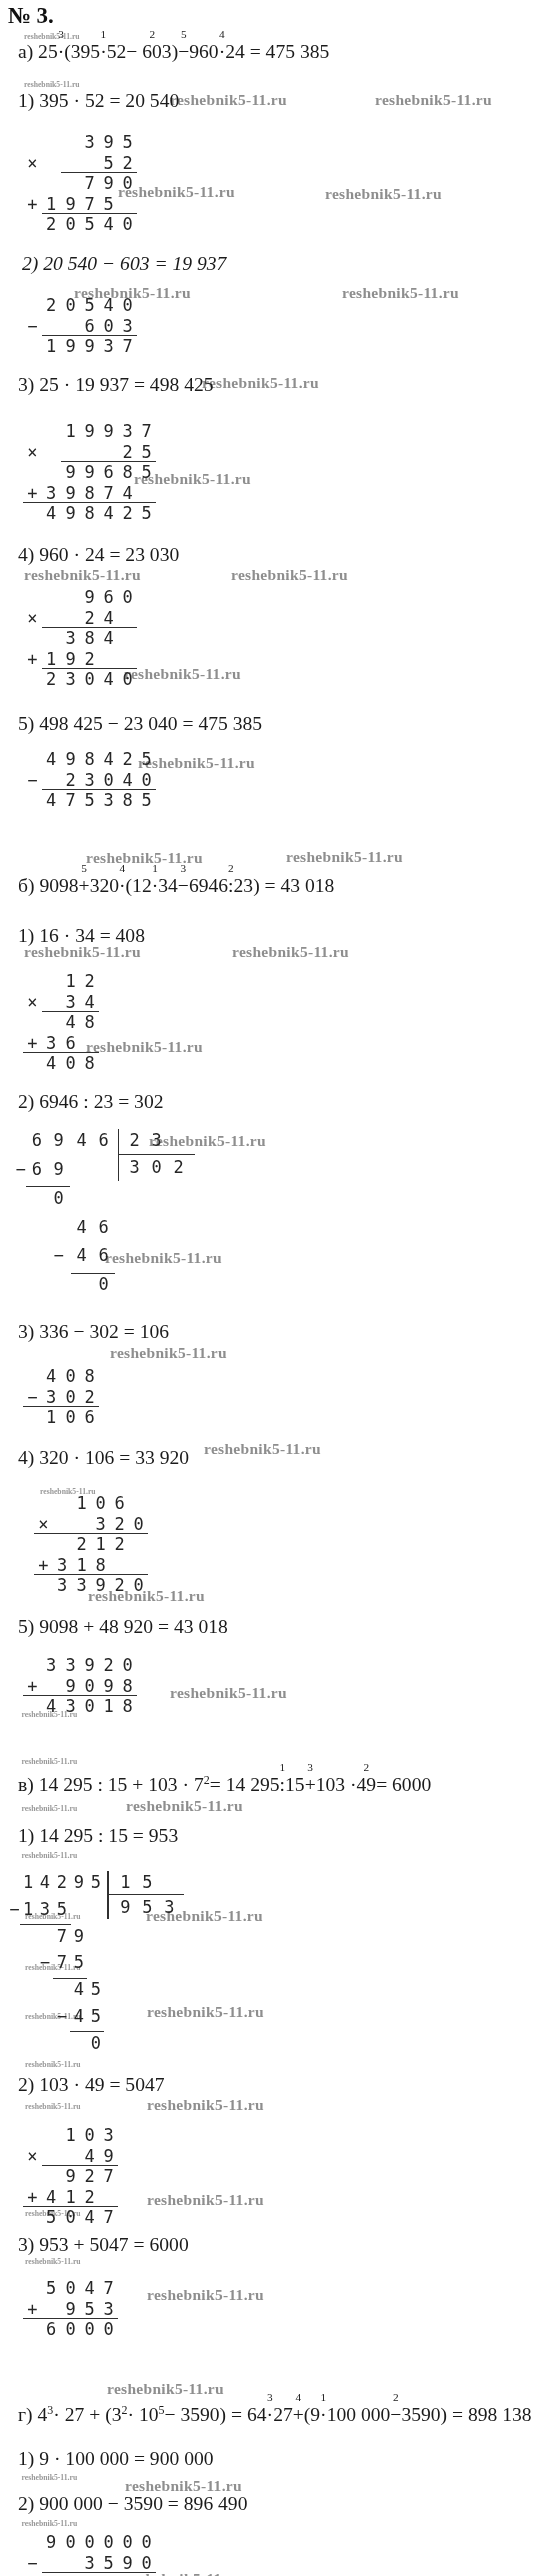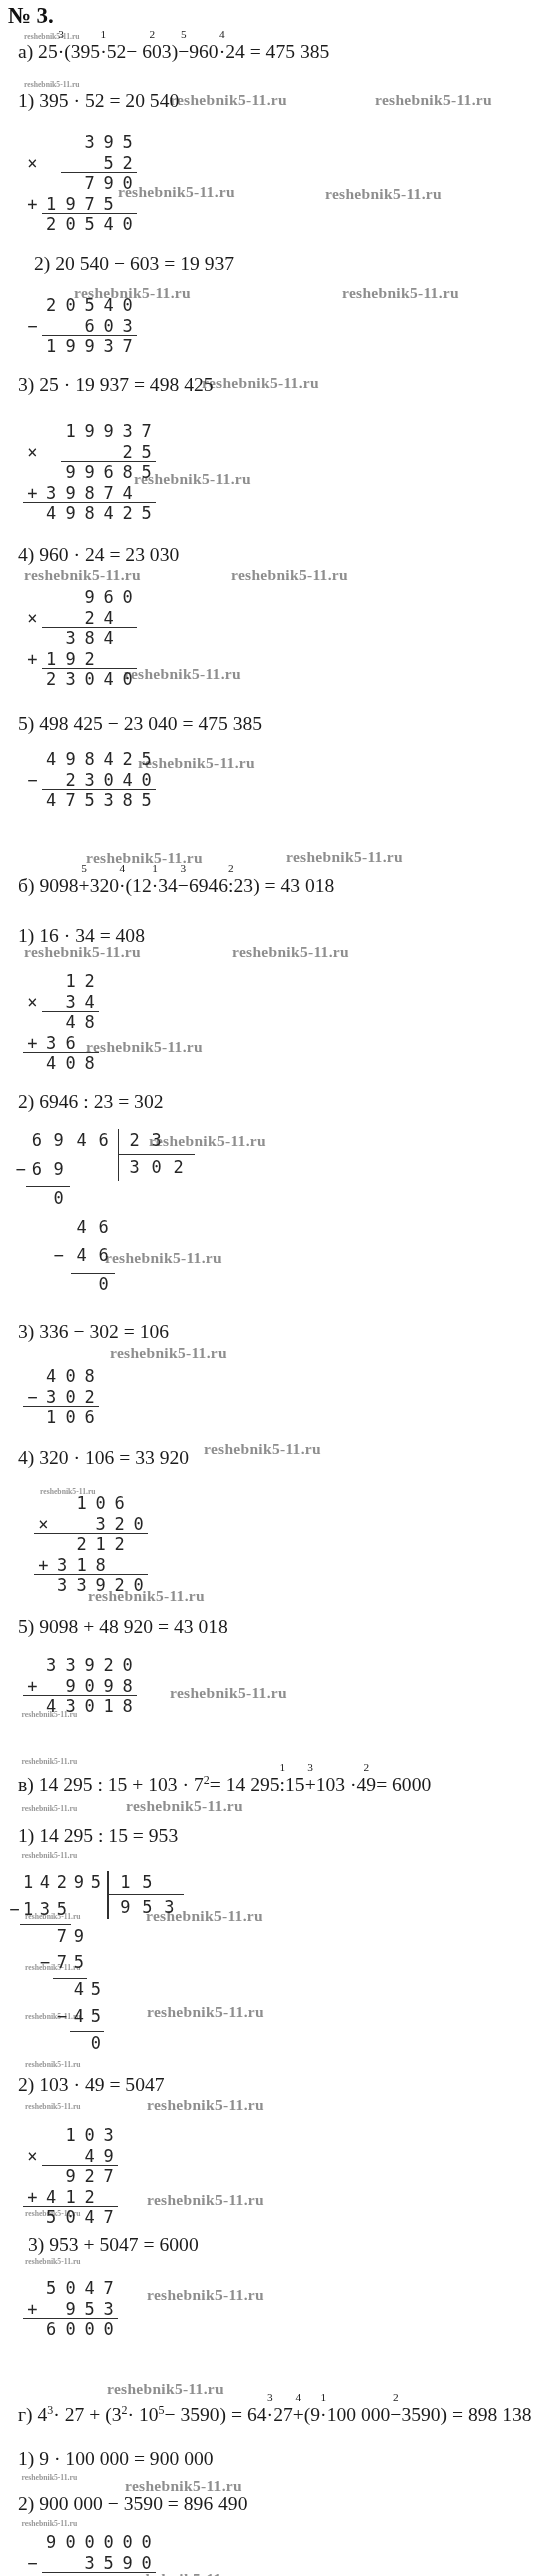--- a/index.html
+++ b/index.html
@@ -21,34 +21,34 @@
   .wm-small{font-size:7.7px;color:#989898;}
   .wm-large{font-size:15.5px;letter-spacing:0.3px;}
 </style>
 </head>
 <body>
 
 <div id="canvas">
   <div class="title">№ 3.</div>
 <div class="eqline" style="left: 18px; top: 41px;"><span class="seg">а) 25 </span><span class="seg">·<span class="mark">3</span></span><span class="seg"> (395 </span><span class="seg">·<span class="mark">1</span></span><span class="seg"> 52 </span><span class="seg">− 603)<span class="mark">2</span></span><span class="seg"> </span><span class="seg">−<span class="mark">5</span></span><span class="seg"> 960 </span><span class="seg">·<span class="mark">4</span></span><span class="seg"> 24 = 475 385</span></div>
     <div class="eqline" style="left: 18px; top: 90px;"><span class="seg">1) 395 · 52 = 20 540</span></div>
-    <div class="eqline" style="left: 34px; top: 253px;"><span class="seg">2) 20 540 − 603 = 19 937</span></div>
+    <div class="eqline" style="left: 22px; top: 253px; font-style: italic;"><span class="seg">2) 20 540 − 603 = 19 937</span></div>
     <div class="eqline" style="left: 18px; top: 374px;"><span class="seg">3) 25 · 19 937 = 498 425</span></div>
     <div class="eqline" style="left: 18px; top: 544px;"><span class="seg">4) 960 · 24 = 23 030</span></div>
     <div class="eqline" style="left: 18px; top: 713px;"><span class="seg">5) 498 425 − 23 040 = 475 385</span></div>
     <div class="eqline" style="left: 18px; top: 875px;"><span class="seg">б) 9098 </span><span class="seg">+<span class="mark">5</span></span><span class="seg"> 320 </span><span class="seg">·<span class="mark">4</span></span><span class="seg"> (12 </span><span class="seg">·<span class="mark">1</span></span><span class="seg"> 34 </span><span class="seg">−<span class="mark">3</span></span><span class="seg"> 6946 </span><span class="seg">:<span class="mark">2</span></span><span class="seg"> 23) = 43 018</span></div>
     <div class="eqline" style="left: 18px; top: 925px;"><span class="seg">1) 16 · 34 = 408</span></div>
     <div class="eqline" style="left: 18px; top: 1091px;"><span class="seg">2) 6946 : 23 = 302</span></div>
     <div class="eqline" style="left: 18px; top: 1321px;"><span class="seg">3) 336 − 302 = 106</span></div>
     <div class="eqline" style="left: 18px; top: 1447px;"><span class="seg">4) 320 · 106 = 33 920</span></div>
     <div class="eqline" style="left: 18px; top: 1616px;"><span class="seg">5) 9098 + 48 920 = 43 018</span></div>
     <div class="eqline" style="left: 18px; top: 1774px;"><span class="seg">в) 14 295 : 15 + 103 · 7</span><span class="supn">2</span><span class="seg"> = 14 295 </span><span class="seg">:<span class="mark">1</span></span><span class="seg"> 15 </span><span class="seg">+<span class="mark">3</span></span><span class="seg"> 103 · </span><span class="seg">49<span class="mark">2</span></span><span class="seg"> = 6000</span></div>
     <div class="eqline" style="left: 18px; top: 1825px;"><span class="seg">1) 14 295 : 15 = 953</span></div>
     <div class="eqline" style="left: 18px; top: 2074px;"><span class="seg">2) 103 · 49 = 5047</span></div>
-    <div class="eqline" style="left: 28px; top: 2234px;"><span class="seg">3) 953 + 5047 = 6000</span></div>
+    <div class="eqline" style="left: 18px; top: 2234px;"><span class="seg">3) 953 + 5047 = 6000</span></div>
     <div class="eqline" style="left: 18px; top: 2404px;"><span class="seg">г) 4</span><span class="supn">3</span><span class="seg"> · 27 + (3</span><span class="supn">2</span><span class="seg"> · 10</span><span class="supn">5</span><span class="seg"> − 3590) = 64 </span><span class="seg">·<span class="mark">3</span></span><span class="seg"> 27 </span><span class="seg">+<span class="mark">4</span></span><span class="seg"> (9 </span><span class="seg">·<span class="mark">1</span></span><span class="seg"> 100 000 </span><span class="seg">−<span class="mark">2</span></span><span class="seg"> 3590) = 898 138</span></div>
     <div class="eqline" style="left: 18px; top: 2448px;"><span class="seg">1) 9 · 100 000 = 900 000</span></div>
     <div class="eqline" style="left: 18px; top: 2493px;"><span class="seg">2) 900 000 − 3590 = 896 490</span></div>
     <div class="colblock" style="left: 23px; top: 133px;">
       <span class="digit" style="left: 57px; top: 0px; width: 19px;">3</span>
       <span class="digit" style="left: 76px; top: 0px; width: 19px;">9</span>
       <span class="digit" style="left: 95px; top: 0px; width: 19px;">5</span>
       <span class="signch" style="left: 0px; top: 20.6px; width: 18.5px;">×</span>
       <span class="digit" style="left: 76px; top: 20.6px; width: 19px;">5</span>
       <span class="digit" style="left: 95px; top: 20.6px; width: 19px;">2</span>

